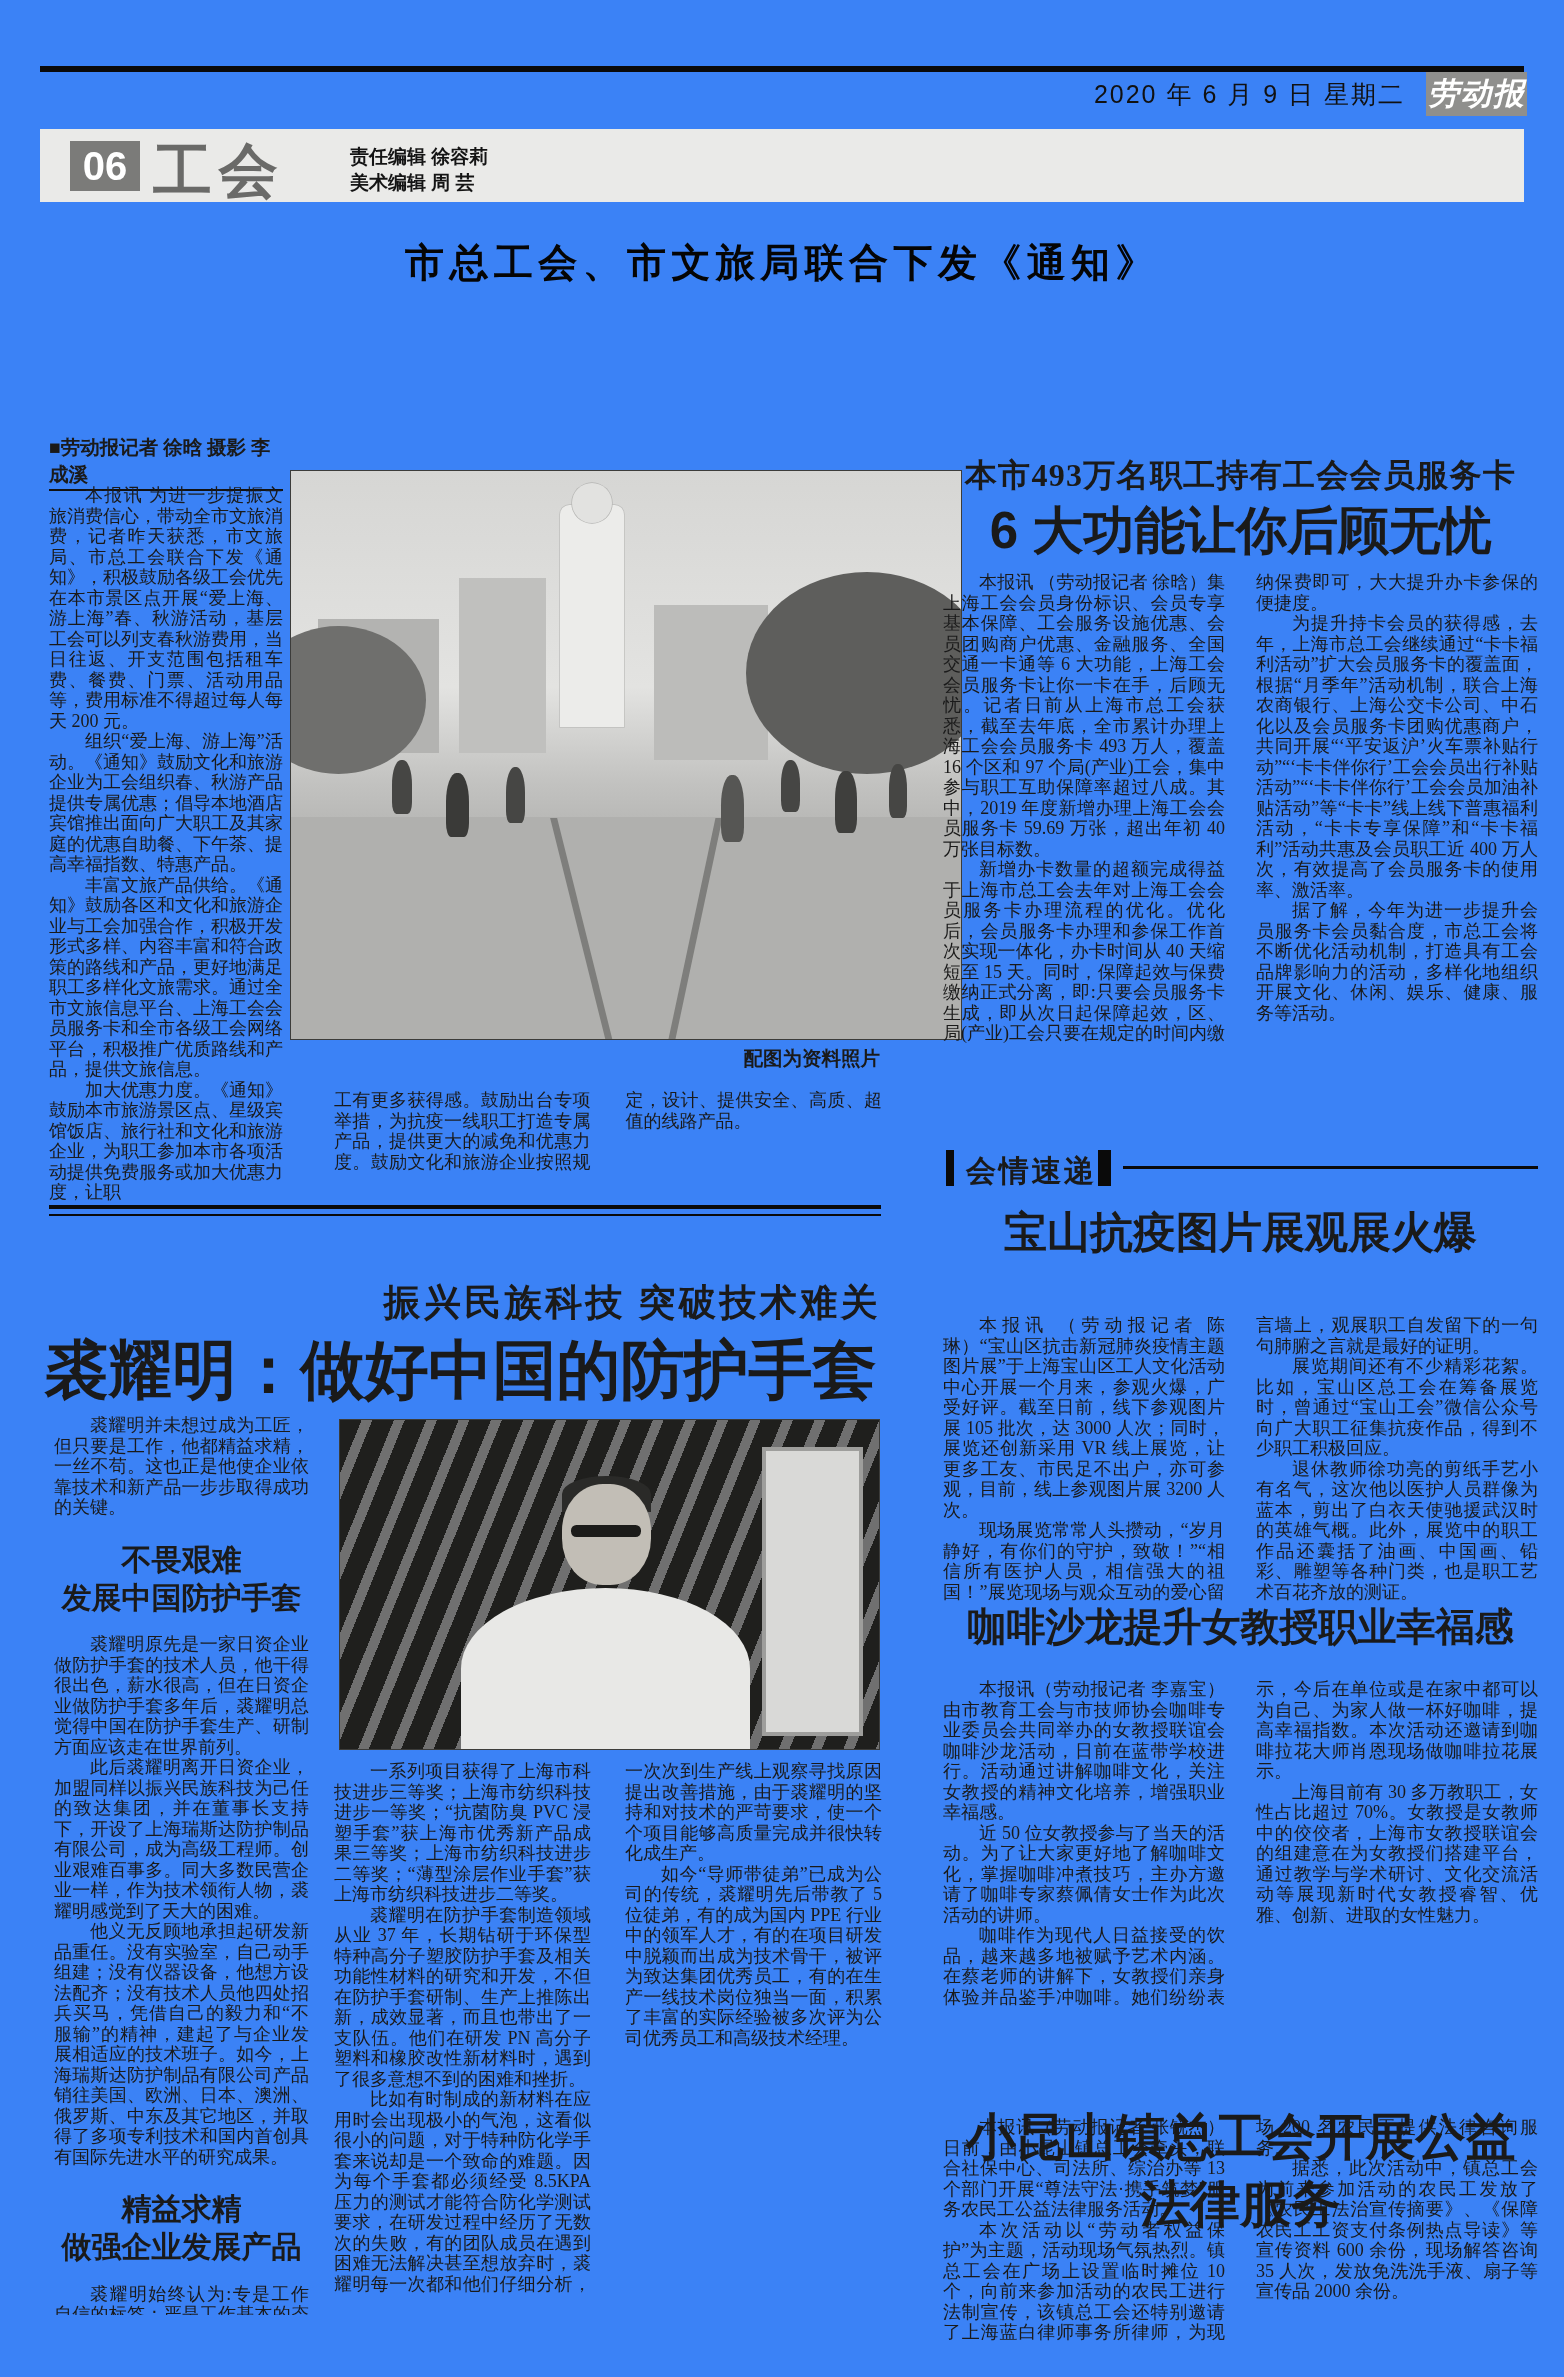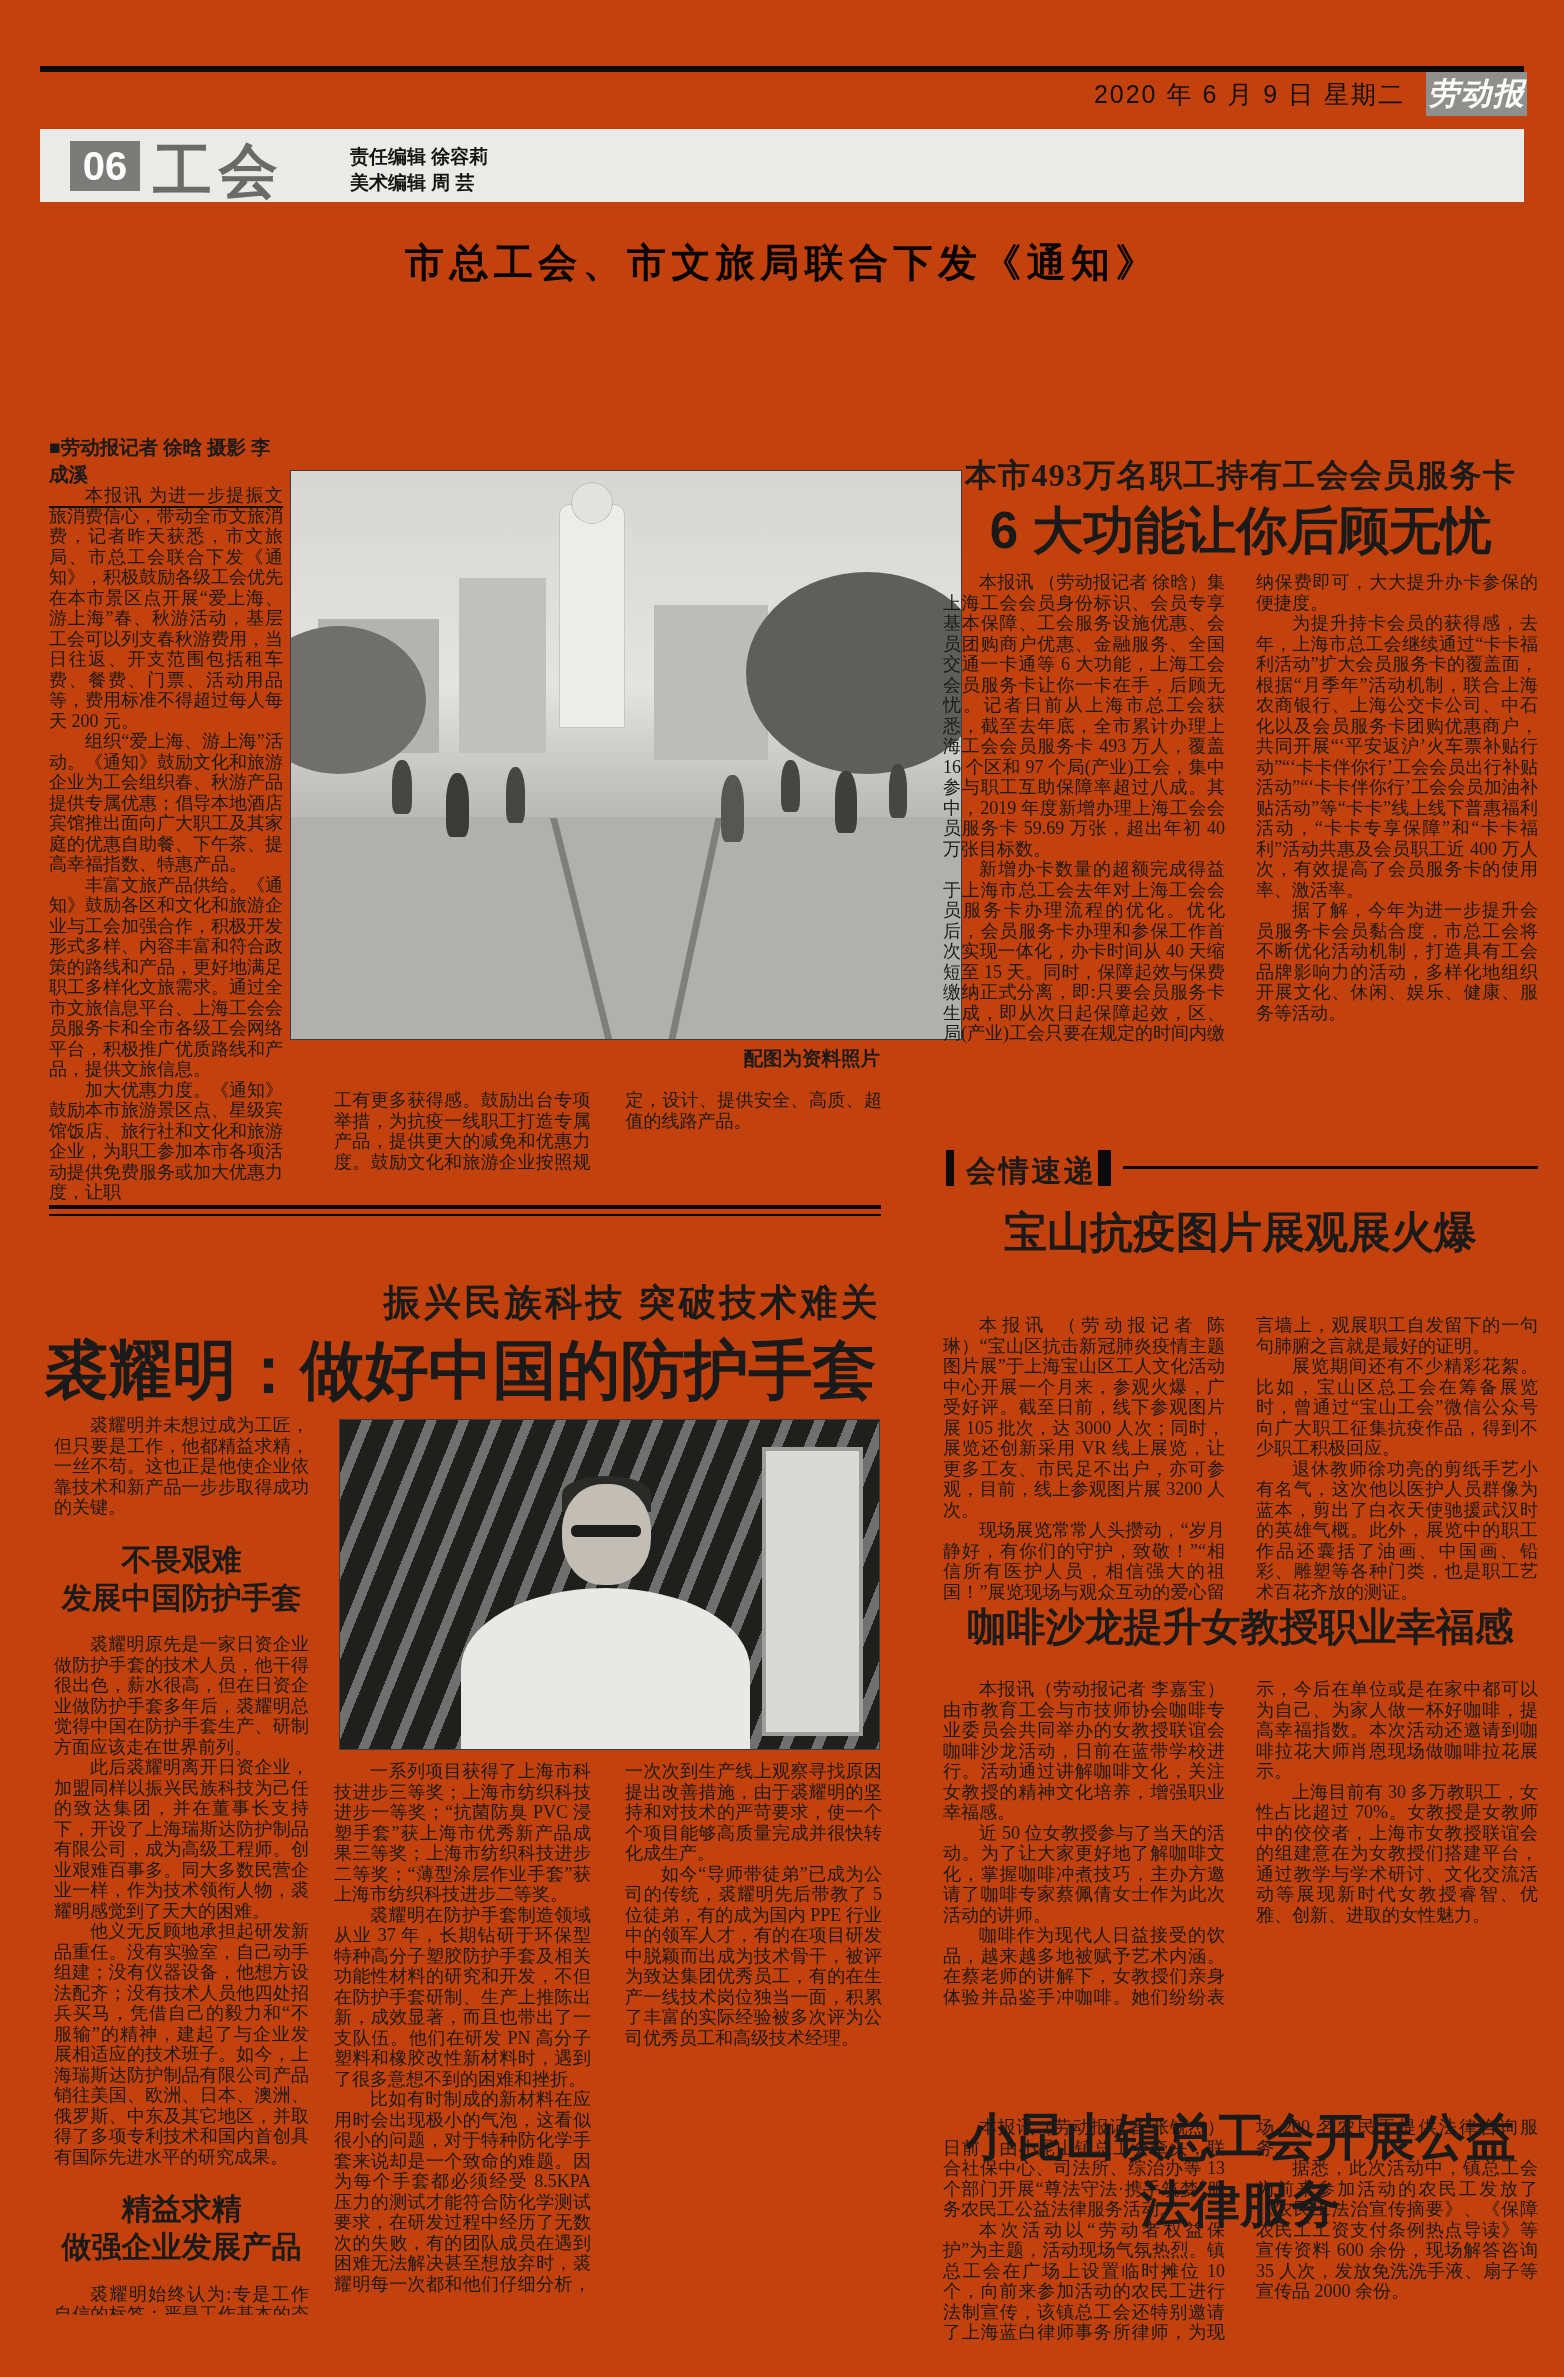--- a/index.html
+++ b/index.html
@@ -1,35 +1,35 @@
 <!DOCTYPE html>
 <html style="font-size:10.7px"><head>
 <meta charset="utf-8">
 <style>
   * { margin:0; padding:0; box-sizing:border-box; }
   html,body { background:#f2f2f0; }
   body { font-family:"Liberation Serif","DejaVu Serif",serif; color:#1a1a1a; }
-  .page { position:relative; width:1565px; height:2377px; background:#c2410c; margin:0 auto; overflow:hidden; }
+  .page { position:relative; width:1565px; height:2377px; background:#3b82f6; margin:0 auto; overflow:hidden; }
   .sans { font-family:"Liberation Sans","DejaVu Sans",sans-serif; }
 
   
   .rule-top { position:absolute; left:40px; top:66px; width:1484px; height:6px; background:#0a0a0a; }
   .date-line { position:absolute; left:941px; top:78px; width:464px; text-align:right; font-size:25px; letter-spacing:2px; color:#111; }
   .brand-box { position:absolute; left:1426px; top:72px; width:101px; height:44px; background:#8f8f8d; color:#fff;
                display:flex; align-items:center; justify-content:center; font-size:31px; font-weight:bold; font-style:italic; letter-spacing:1.3px; }
   .band { position:absolute; left:40px; top:129px; width:1484px; height:73px; background:#eaeae8; }
   .pagenum { position:absolute; left:30px; top:12px; width:70px; height:50px; background:#7b7b79; color:#fff;
              display:flex; align-items:center; justify-content:center; font-size:40px; font-weight:bold; }
   .section-title { position:absolute; left:113px; top:2.7px; font-size:59px; font-weight:bold; color:#6a6a68; letter-spacing:6.7px; }
   .editors { position:absolute; left:310px; top:15px; font-size:19px; font-weight:bold; line-height:26px; color:#141414; }
 
   
   .lead-kicker { position:absolute; left:0; top:236px; width:1565px; text-align:center; font-size:39px; font-weight:600; letter-spacing:5.4px; color:#050505; }
   .lead-headline { position:absolute; left:0; top:290px; width:1565px; text-align:center; font-size:69px; font-weight:800; letter-spacing:0.7px; color:#000; }
-  .byline { position:absolute; left:49px; top:434px; width:234px; font-size:19.5px; font-weight:bold; padding-bottom:18px; border-bottom:2px solid #111; }
+  .byline { position:absolute; left:49px; top:434px; width:234px; font-size:19.5px; font-weight:bold; padding-bottom:1px; border-bottom:2px solid #111; }
   .body-col { font-size:18px; line-height:20.5px; text-align:justify; overflow:hidden; }
   .body-col p { text-indent:2em; }
   .lead-body { position:absolute; left:49px; top:485px; width:234px; height:724px; }
   .caption { position:absolute; left:492px; top:1045px; width:388px; text-align:right; font-size:19.5px; font-weight:bold; }
   .lead-cont { position:absolute; left:334px; top:1090px; width:548px; height:97px; column-count:2; column-gap:35px; column-fill:auto; }
   .lead-cont p { text-indent:0; }
   .dbl-rule { position:absolute; left:49px; top:1205px; width:832px; height:10.7px; border-top:4.7px solid #0a0a0a; border-bottom:2px solid #0a0a0a; }
 
   
   .photo { position:absolute; border:0.7px solid #3c3c3a; overflow:hidden; }

